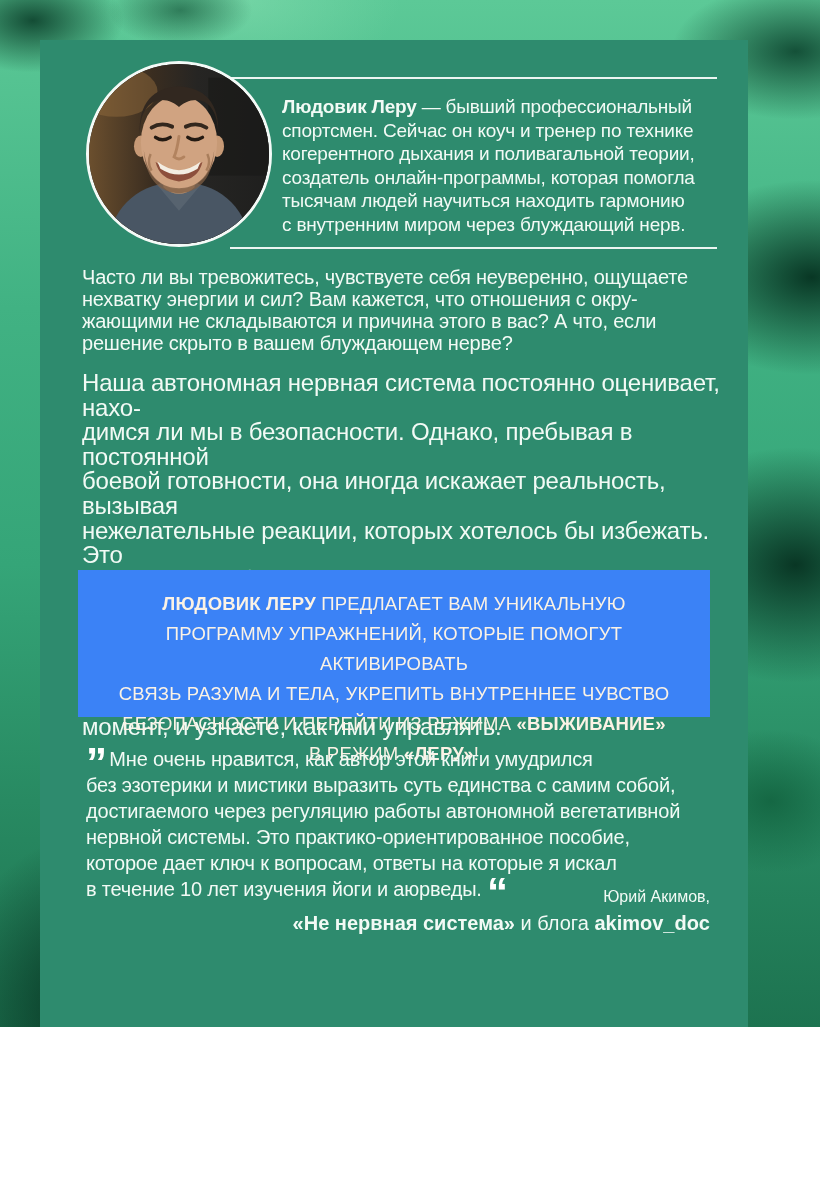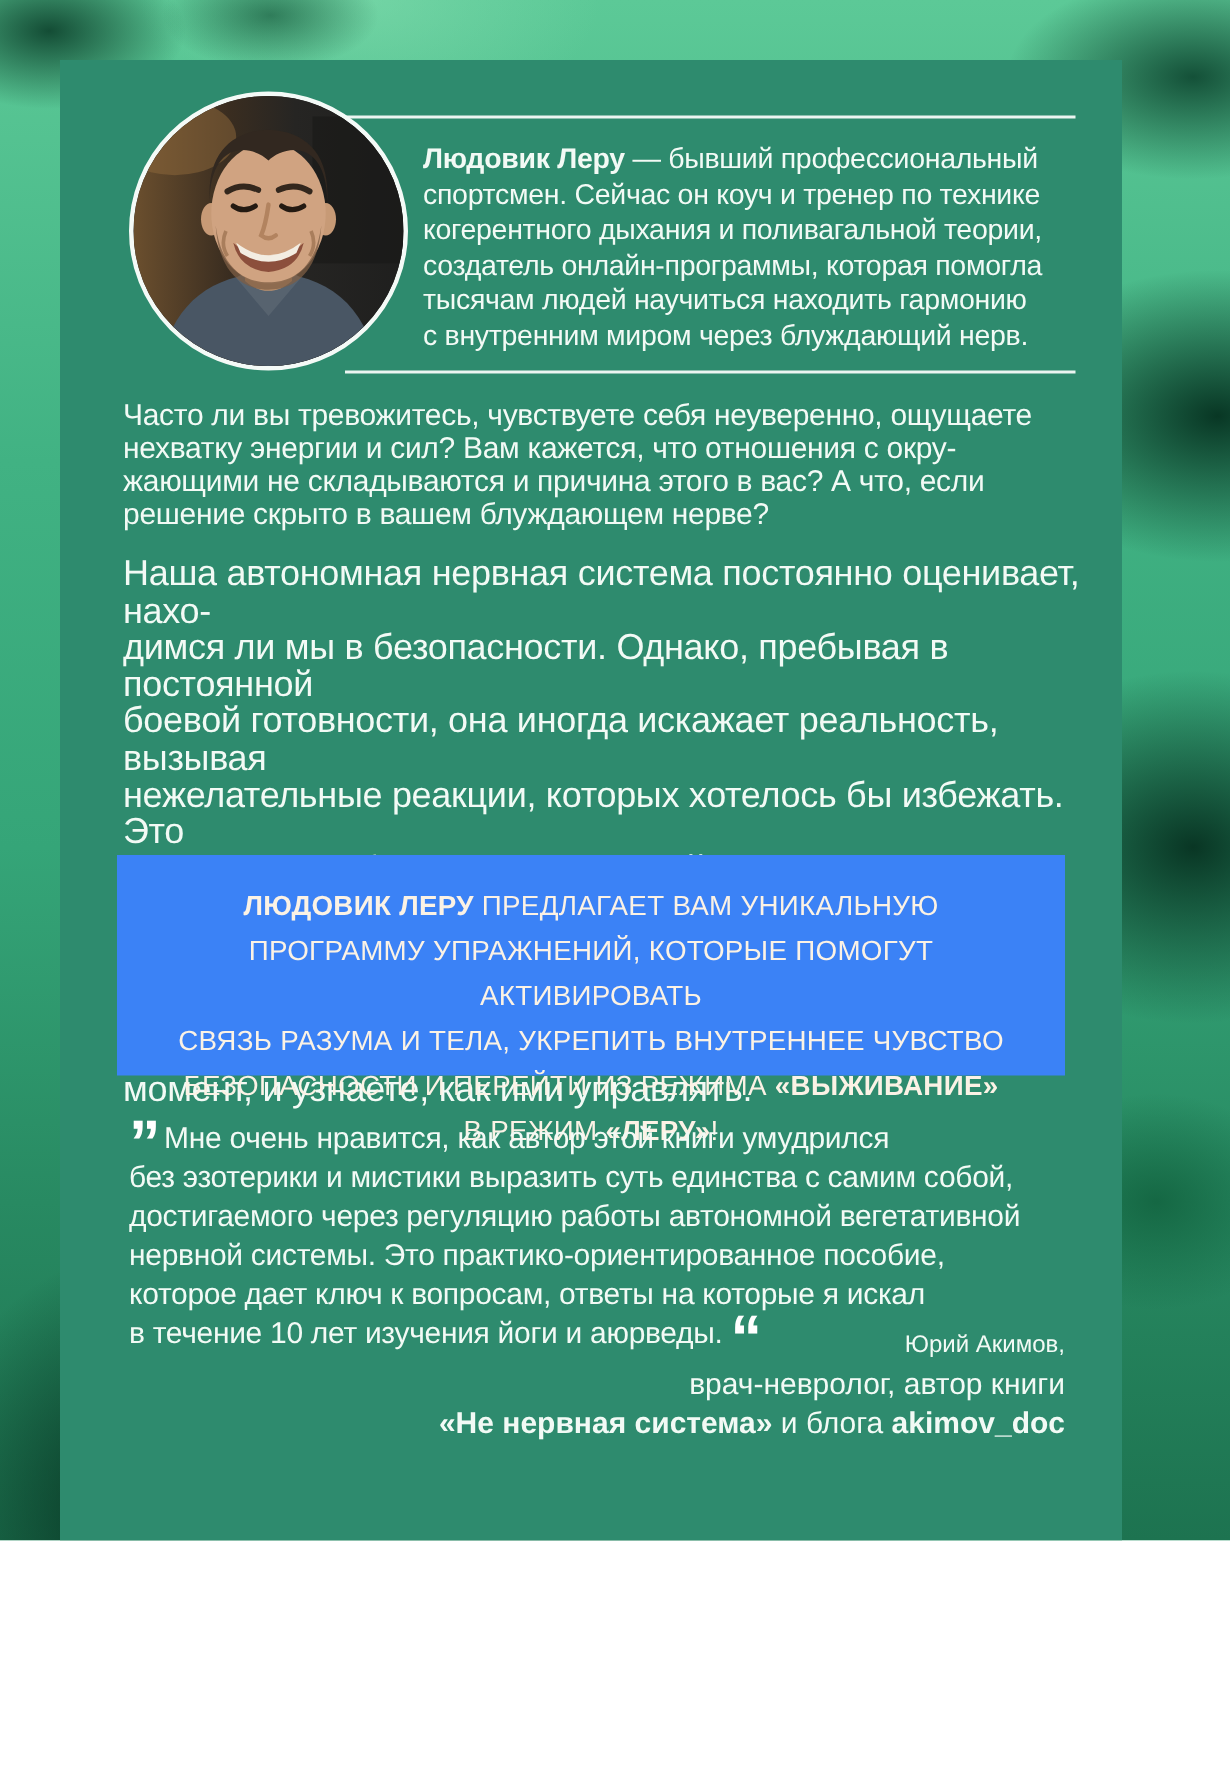--- a/index.html
+++ b/index.html
@@ -152,21 +152,20 @@
 
     <p class="txt quote"><span class="qmark">”</span><span> Мне очень нравится, как автор этой книги умудрился
 без эзотерики и мистики выразить суть единства с самим собой,
 достигаемого через регуляцию работы автономной вегетативной
 нервной системы. Это практико-ориентированное пособие,
 которое дает ключ к вопросам, ответы на которые я искал
 в течение 10 лет изучения йоги и аюрведы. </span><span class="qmark">“</span></p>
 
     <div class="attr">
       <div class="l1">Юрий Акимов,</div>
-      <div class="l2">врач-невролог, автор книги</div>
       <div class="l3"><span class="b">«Не нервная система»</span><span> и блога </span><span class="b">akimov_doc</span></div>
     </div>
 
     <div class="isbn-box">
       <div class="isbn-label">ISBN 978-5-04-103361-3</div>
       <div class="bars"></div>
       <div class="guard g1"></div>
       <div class="guard g2"></div>
       <div class="guard g3"></div>
       <div class="digits">

